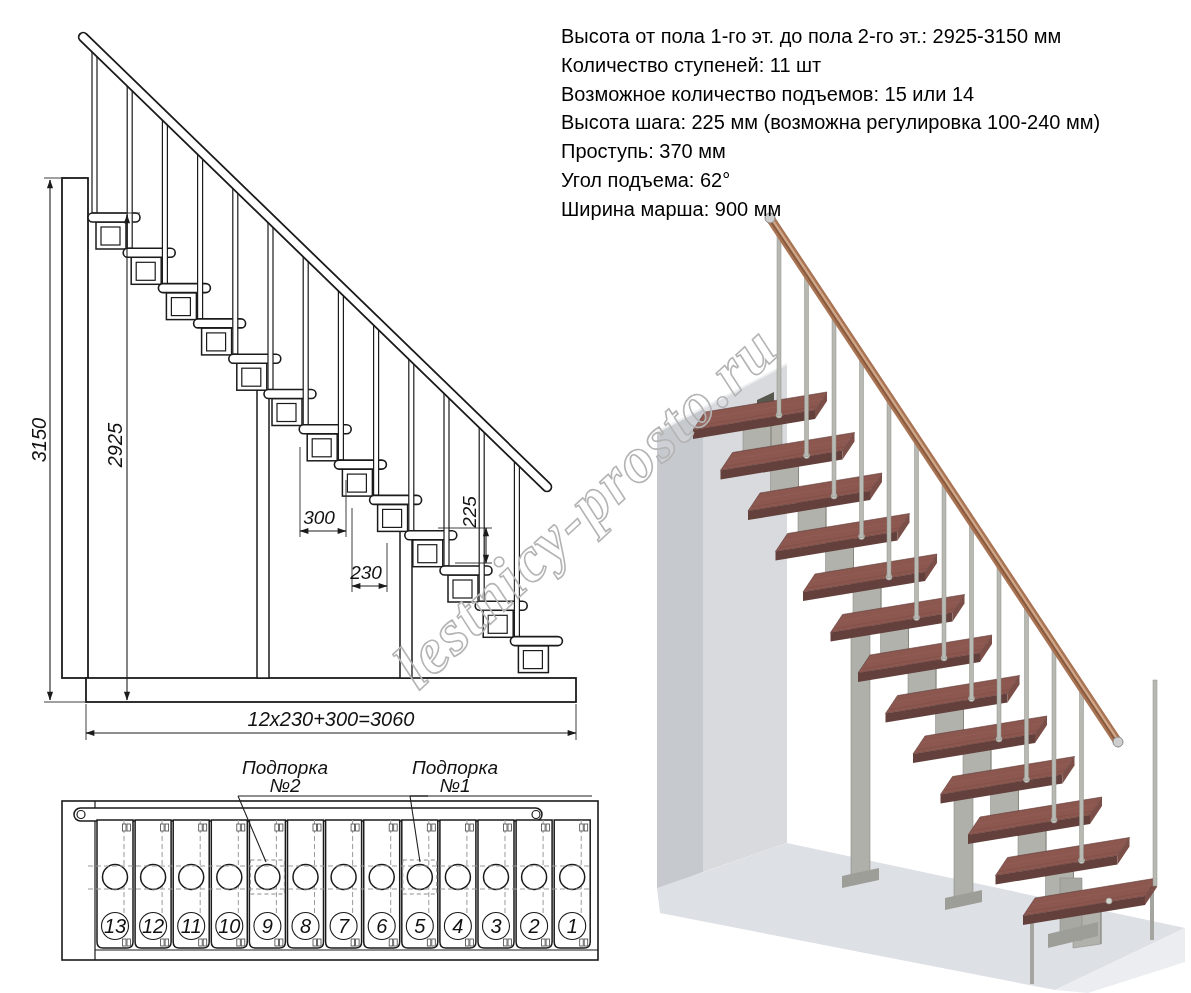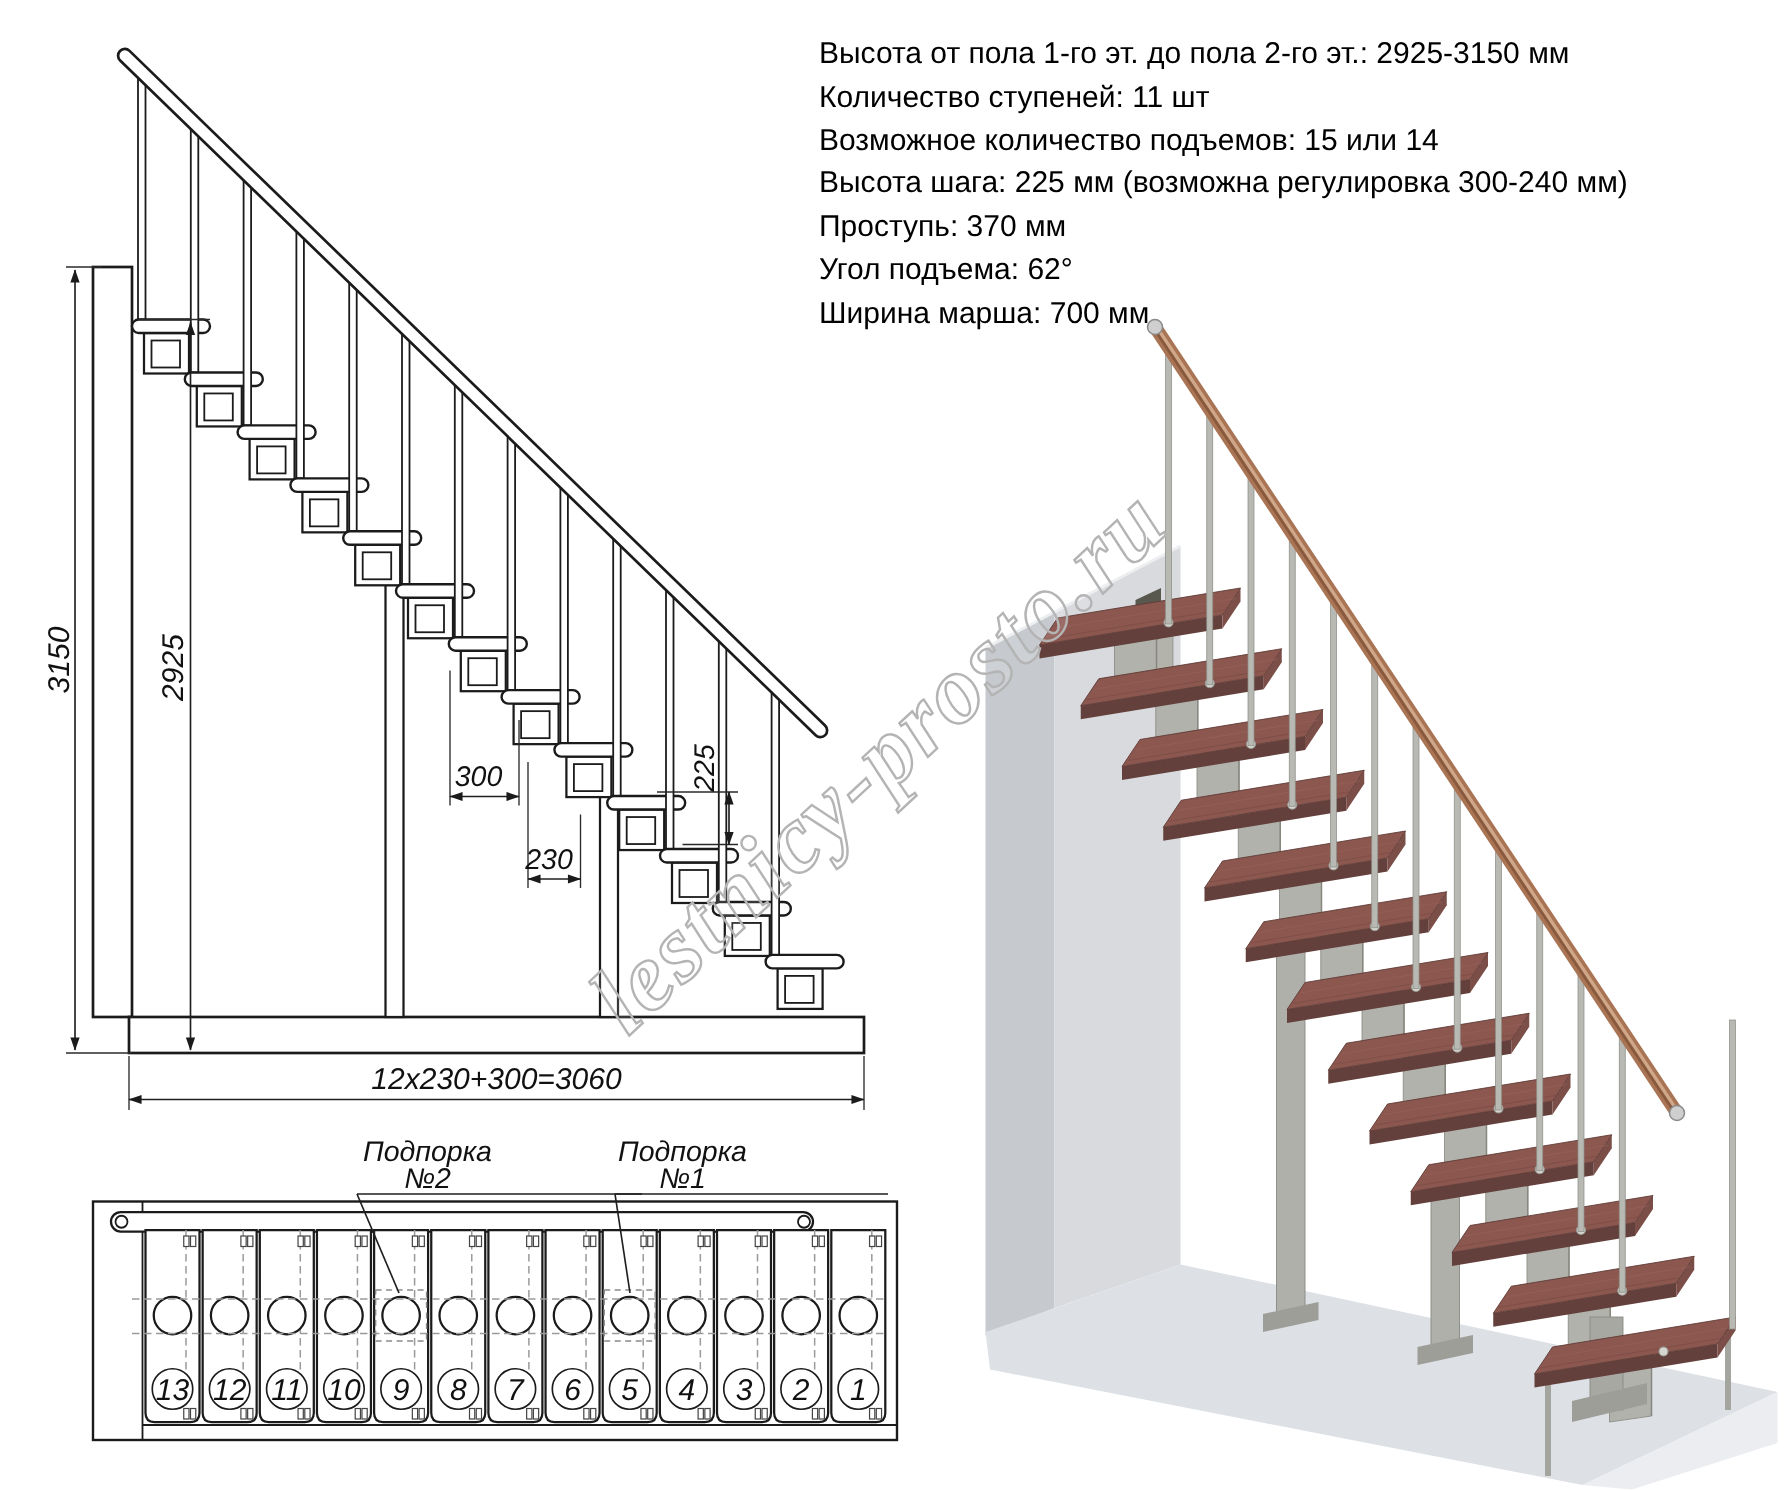--- a/index.html
+++ b/index.html
@@ -22,21 +22,21 @@
   .lbltxt{font-style:italic;font-size:19px;fill:#111;
           font-family:"Liberation Sans",sans-serif;}
   .numtxt{font-style:italic;font-size:20px;fill:#111;
           font-family:"Liberation Sans",sans-serif;}
   .wmark{font-style:italic;font-weight:bold;font-size:64px;letter-spacing:2px;
          font-family:"Liberation Serif",serif;
          fill:#ffffff;fill-opacity:0.13;stroke:#b4b4b4;stroke-width:1.6;}
   
   .specs{position:absolute;left:546px;top:22px;width:580px;
          font-size:20px;line-height:28.8px;color:#000;}
-  .spec-line{white-space:nowrap;}
+  .spec-line{white-space:nowrap;margin-left:15px;}
 </style>
 </head>
 <body>
 
 <svg id="scene" viewBox="0 0 1191 993">
   <defs>
     <marker id="arw" viewBox="0 0 10 10" refX="9.5" refY="5" markerWidth="10" markerHeight="8" orient="auto-start-reverse">
       <path d="M0,1.5 L10,5 L0,8.5 Z" fill="#1b1b1b"></path>
     </marker>
   </defs>
@@ -540,17 +540,17 @@
     </g>
   </g>
 
   <text class="wmark" text-anchor="middle" transform="translate(600,522) rotate(-43)">lestnicy-prosto.ru</text>
 </svg>
 
 <div class="specs" id="spec-lines">
     <div class="spec-line">Высота от пола 1-го эт. до пола 2-го эт.: 2925-3150 мм</div>
     <div class="spec-line">Количество ступеней: 11 шт</div>
     <div class="spec-line">Возможное количество подъемов: 15 или 14</div>
-    <div class="spec-line">Высота шага: 225 мм (возможна регулировка 300-240 мм)</div>
+    <div class="spec-line">Высота шага: 225 мм (возможна регулировка 100-240 мм)</div>
     <div class="spec-line">Проступь: 370 мм</div>
     <div class="spec-line">Угол подъема: 62°</div>
-    <div class="spec-line">Ширина марша: 700 мм</div>
+    <div class="spec-line">Ширина марша: 900 мм</div>
   </div>
 
 </body></html>

